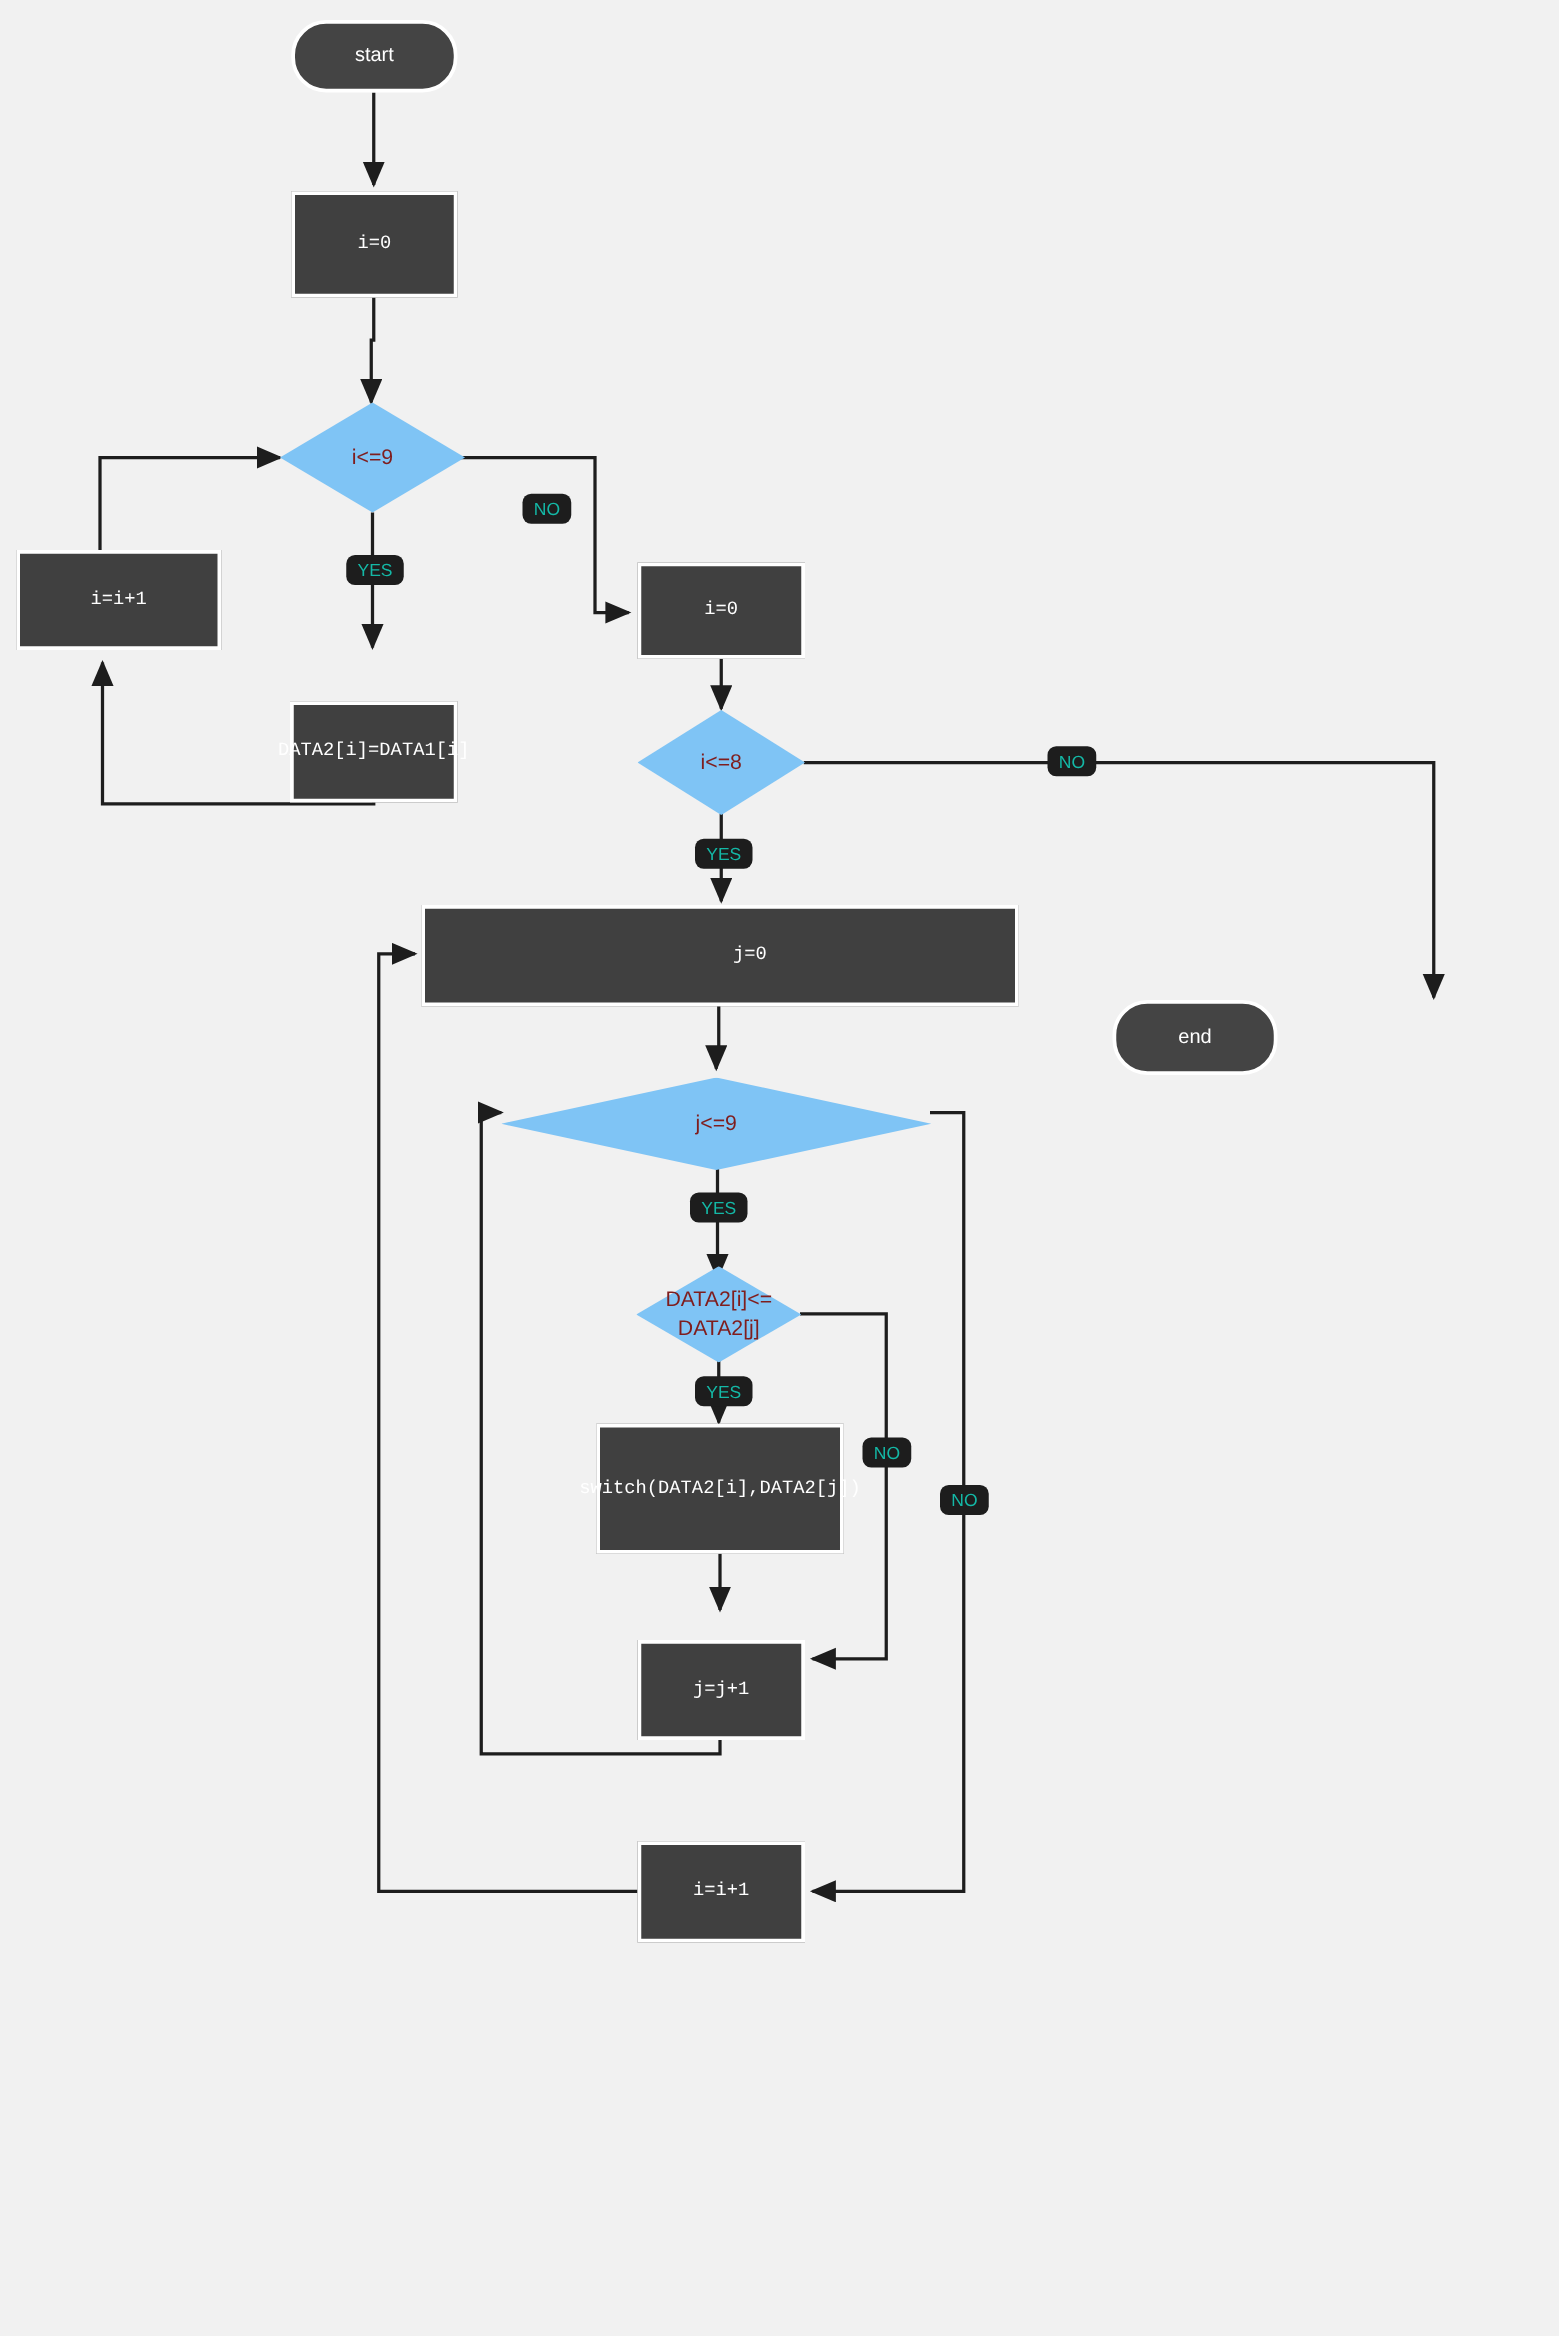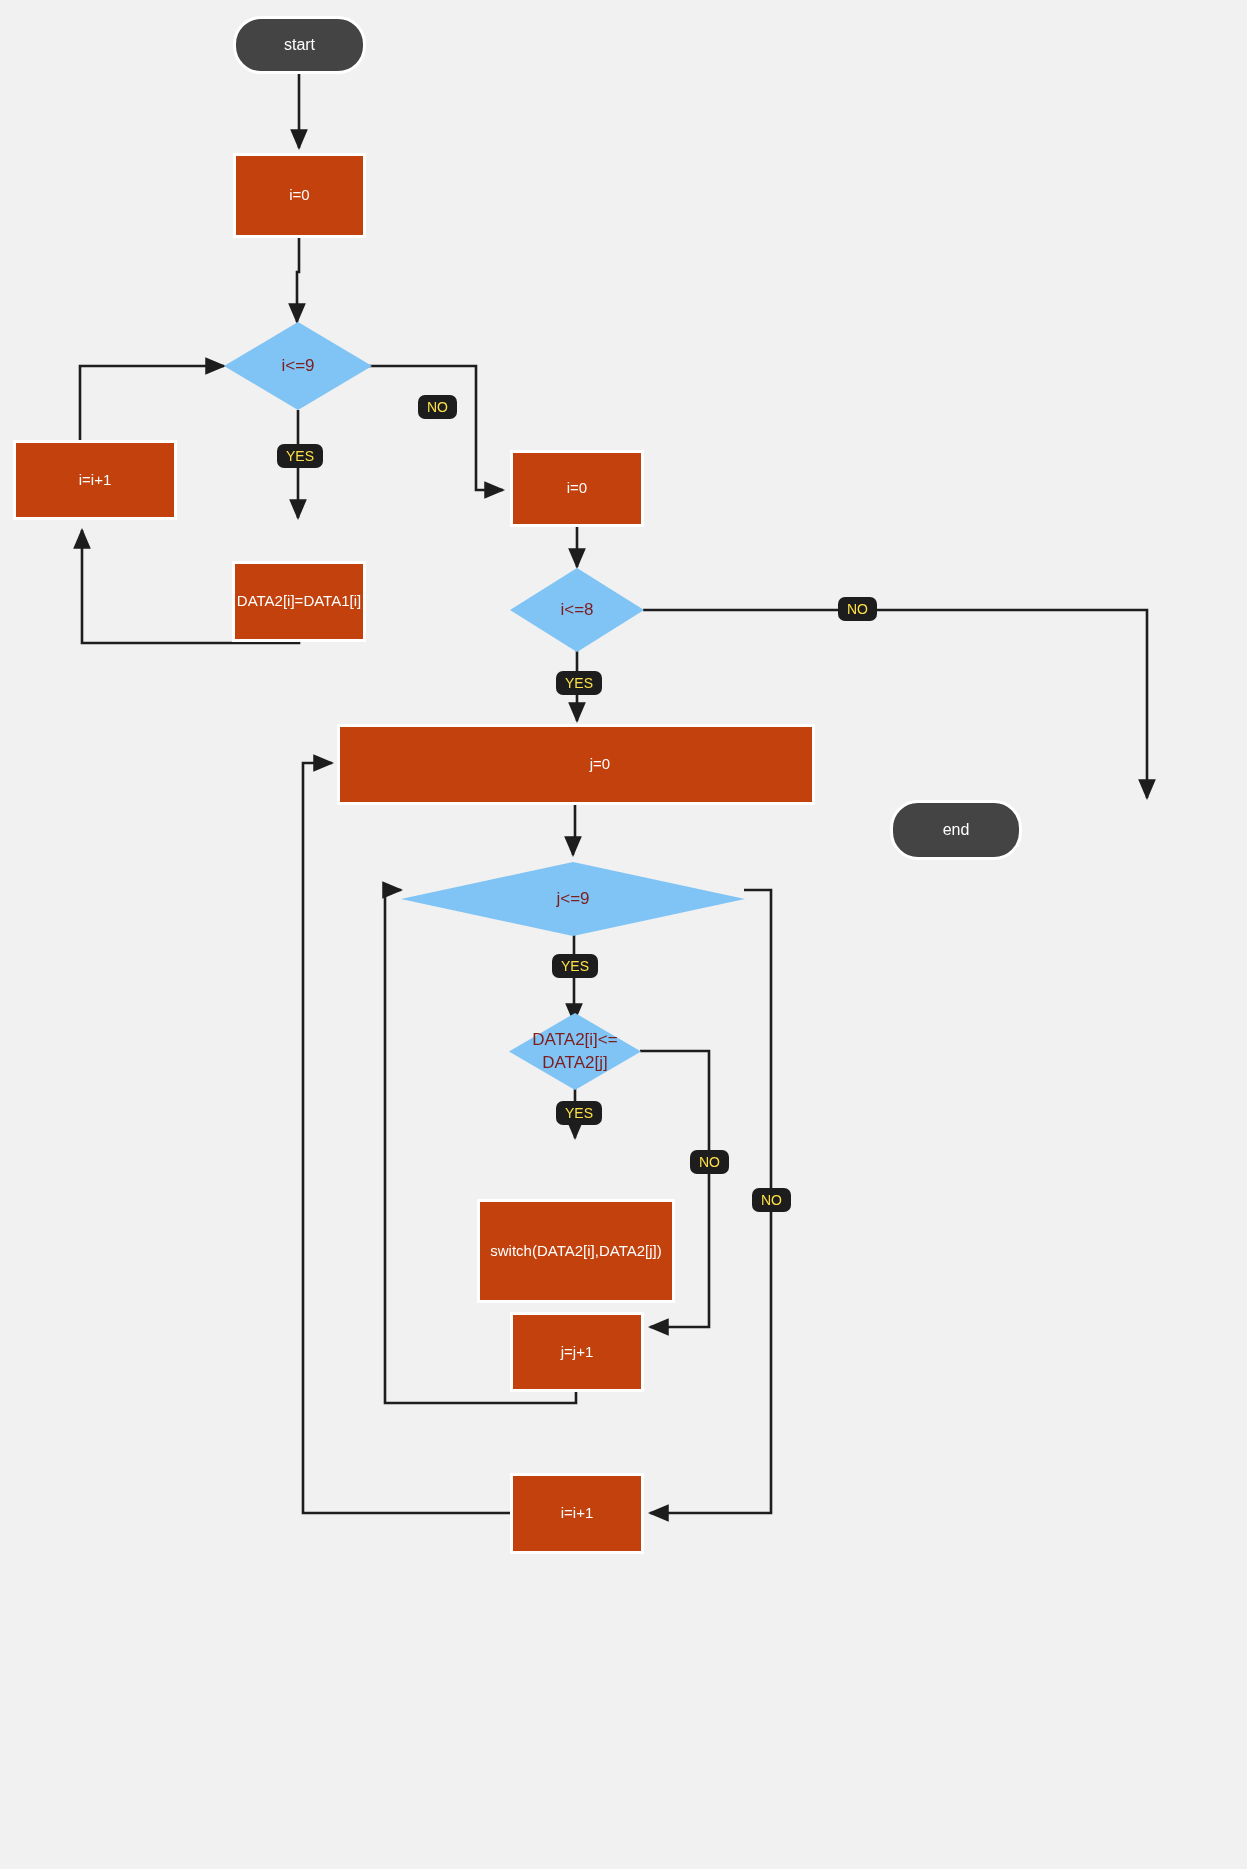--- a/index.html
+++ b/index.html
@@ -34,21 +34,22 @@
     z-index: 3;
     white-space: pre-line;
   }
   .terminal {
     background: #444444;
     border-radius: 28px;
     font-size: 16px;
     justify-content: center;
   }
   .process {
-    background: #c2410c;
+    background: #404040;
+    font-family: Liberation Mono, monospace;
   }
   .decision {
     background: transparent;
     border: none;
   }
   .decision .dshape {
     position: absolute;
     left: 0; top: 0;
     width: 100%;
     height: 100%;
@@ -62,21 +63,21 @@
     z-index: 2;
     color: #7f1d1d;
     font-size: 17px;
     line-height: 1.3;
     text-align: center;
     white-space: pre-line;
   }
   .edge-label {
     position: absolute;
     background: #1d1d1d;
-    color: #fde047;
+    color: #14b8a6;
     font-size: 14px;
     padding: 5px 9px;
     border-radius: 7px;
     z-index: 6;
     line-height: 1;
     font-family: "Liberation Sans", sans-serif;
   }
 </style>
 </head>
 <body>
@@ -163,21 +164,21 @@
   <div class="dshape"></div>
   <div class="dlabel">j&lt;=9</div>
 </div>
 
 <div class="node decision" style="left:509px;top:1013px;width:132px;height:77px;">
   <div class="dshape"></div>
   <div class="dlabel">DATA2[i]&lt;=
 DATA2[j]</div>
 </div>
 
-<div class="node process" style="left:477px;top:1199px;width:198px;height:104px;">
+<div class="node process" style="left:477px;top:1139px;width:198px;height:104px;">
   <span>switch(DATA2[i],DATA2[j])</span>
 </div>
 
 <div class="node process" style="left:510px;top:1312px;width:134px;height:80px;">
   <span>j=j+1</span>
 </div>
 
 <div class="node process" style="left:510px;top:1473px;width:134px;height:81px;">
   <span>i=i+1</span>
 </div>

